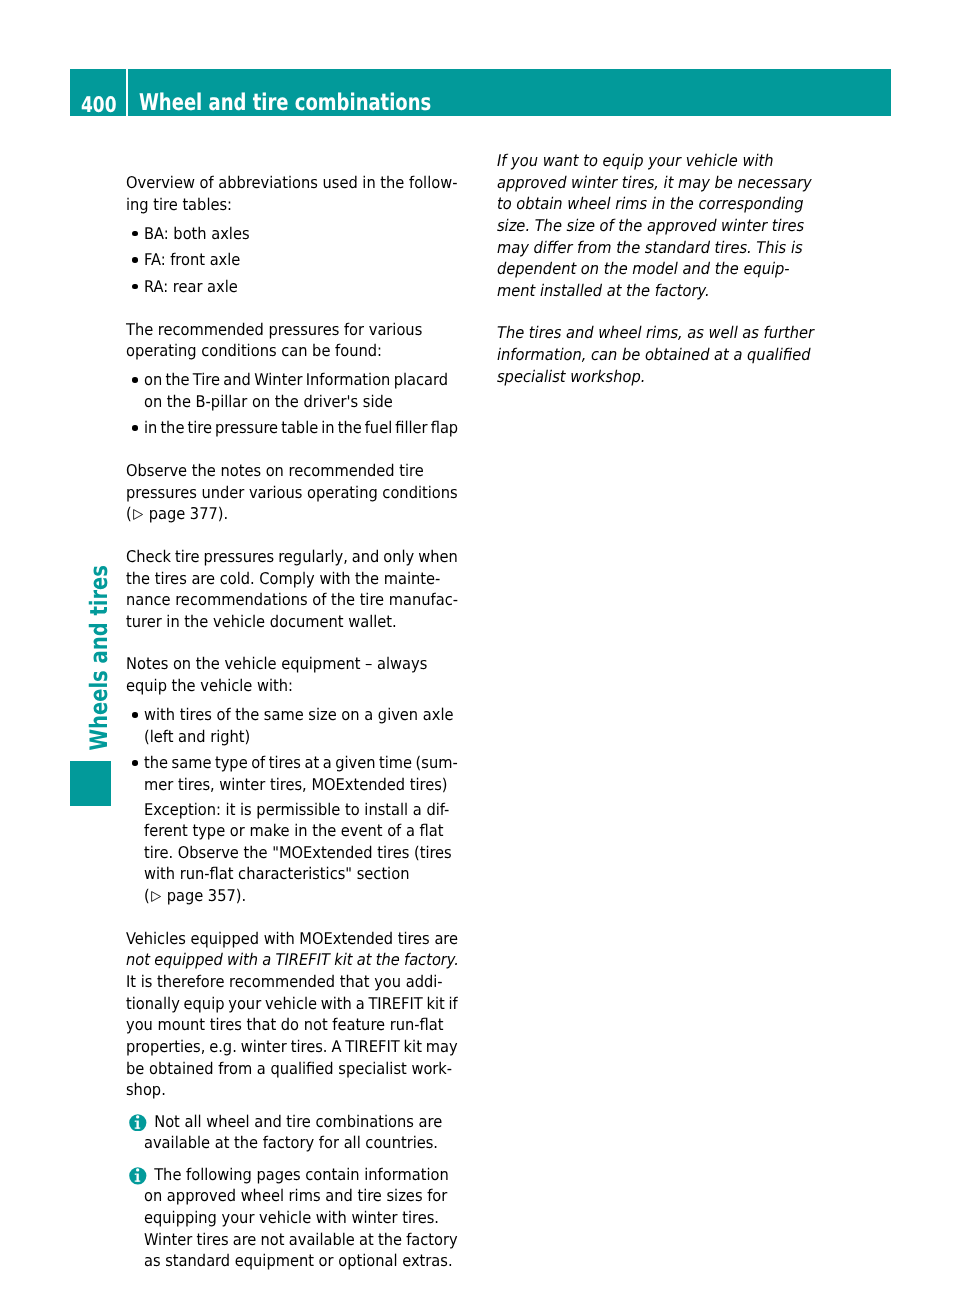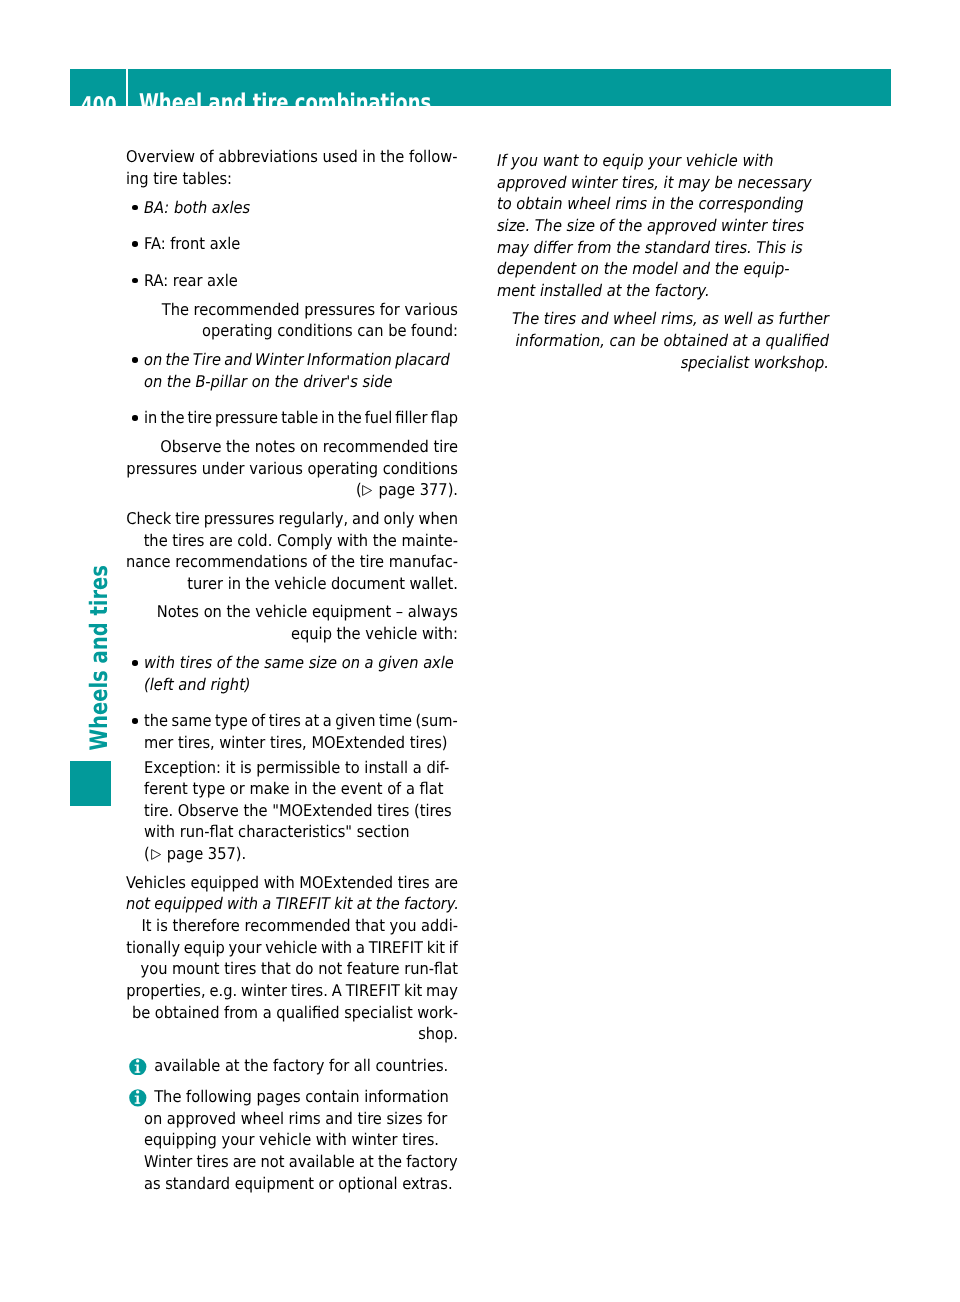--- a/index.html
+++ b/index.html
@@ -9,21 +9,21 @@
     --wm:#999999;
     --bg:#ffffff;
   }
   html,body{margin:0;padding:0;background:var(--bg);}
   body{width:960px;height:1302px;overflow:hidden;position:relative;
        font-family:"DejaVu Sans Condensed","DejaVu Sans",sans-serif;
        -webkit-font-smoothing:antialiased;text-rendering:geometricPrecision;}
   .page{position:absolute;left:0;top:0;width:960px;height:1302px;}
 
   
-  .hdr{position:absolute;left:69.6px;top:69.2px;width:821px;height:37px;
+  .hdr{position:absolute;left:69.6px;top:69.2px;width:821px;height:47px;
        background:var(--teal);}
   .hdr-num{position:absolute;left:11.8px;top:0;height:50.4px;box-sizing:border-box;
            color:#fff;font-weight:bold;font-size:21.5px;
            display:flex;align-items:flex-end;
            transform:scaleX(0.88);transform-origin:left bottom;
            padding-bottom:3px;line-height:1;}
   .hdr-sep{position:absolute;left:56.4px;top:0;width:2px;height:50.4px;background:var(--bg);}
   .hdr-title{position:absolute;left:69.8px;top:0;height:50.4px;box-sizing:border-box;
              color:#fff;font-weight:bold;font-size:23px;
              display:flex;align-items:flex-end;
@@ -35,31 +35,31 @@
       transform:scaleY(0.905);transform-origin:left top;}
   .sidetab-text{position:absolute;left:0;top:0;
       writing-mode:vertical-rl;transform:rotate(180deg);
       color:var(--teal);font-weight:bold;font-size:24px;white-space:nowrap;
       line-height:1;}
   .sidetab-sq{position:absolute;left:70px;top:761px;width:41px;height:45px;
       background:var(--teal);}
 
   
   .col{position:absolute;font-size:16.28px;color:var(--text);}
-  .col-l{left:126px;top:146px;width:332px;}
+  .col-l{left:126px;top:172px;width:332px;}
   .col-r{left:497px;top:150px;width:332px;font-style:italic;}
 
   .ln{line-height:21.64px;white-space:pre;transform-origin:left center;display:block;}
   .para{margin:0;}
-  .pgap{margin-top:7px;text-align:right;}
+  .pgap{margin-top:21px;}
 
   .list{margin:0;}
   .li{position:relative;padding-left:18px;}
-  .li.first{margin-top:7.3px;font-style:italic;}
-  .li.more{margin-top:15px;}
+  .li.first{margin-top:7.3px;}
+  .li.more{margin-top:5px;}
   .li .bul{position:absolute;left:6.2px;top:8.0px;width:5.6px;height:5.6px;
       border-radius:50%;background:var(--text);font-size:0;line-height:0;}
   .libody{margin:0;}
   .sub{margin-top:2.9px;}
 
   .tri{display:inline-block;width:10.2px;height:11.0px;position:relative;top:1.1px;
        margin:0 1.2px 0 0.9px;}
   .tri svg{display:block;}
 
   .note{position:relative;padding-left:18px;margin-top:9.8px;}
@@ -197,20 +197,21 @@
       <span class="ic">
         <svg viewBox="0 0 36 36" width="17.6" height="17.6" aria-hidden="true">
             <circle class="icon-bg" cx="18" cy="18" r="17.6" fill="#029a9a"></circle>
             <circle cx="17.7" cy="6.0" r="3.4" fill="#ffffff"></circle>
             <rect x="15.3" y="13.4" width="4.8" height="16.7" fill="#ffffff"></rect>
             <rect x="11.7" y="13.4" width="3.7" height="2.6" fill="#ffffff"></rect>
             <rect x="11.7" y="27.6" width="11.3" height="2.5" fill="#ffffff"></rect>
           </svg>
       </span>
       <div class="para">
+          <div class="ln">Not all wheel and tire combinations are</div>
           <div class="ln">available at the factory for all countries.</div>
         </div>
     </div>
 
     <div class="note">
       <span class="ic">
         <svg viewBox="0 0 36 36" width="17.6" height="17.6" aria-hidden="true">
             <circle class="icon-bg" cx="18" cy="18" r="17.6" fill="#029a9a"></circle>
             <circle cx="17.7" cy="6.0" r="3.4" fill="#ffffff"></circle>
             <rect x="15.3" y="13.4" width="4.8" height="16.7" fill="#ffffff"></rect>

